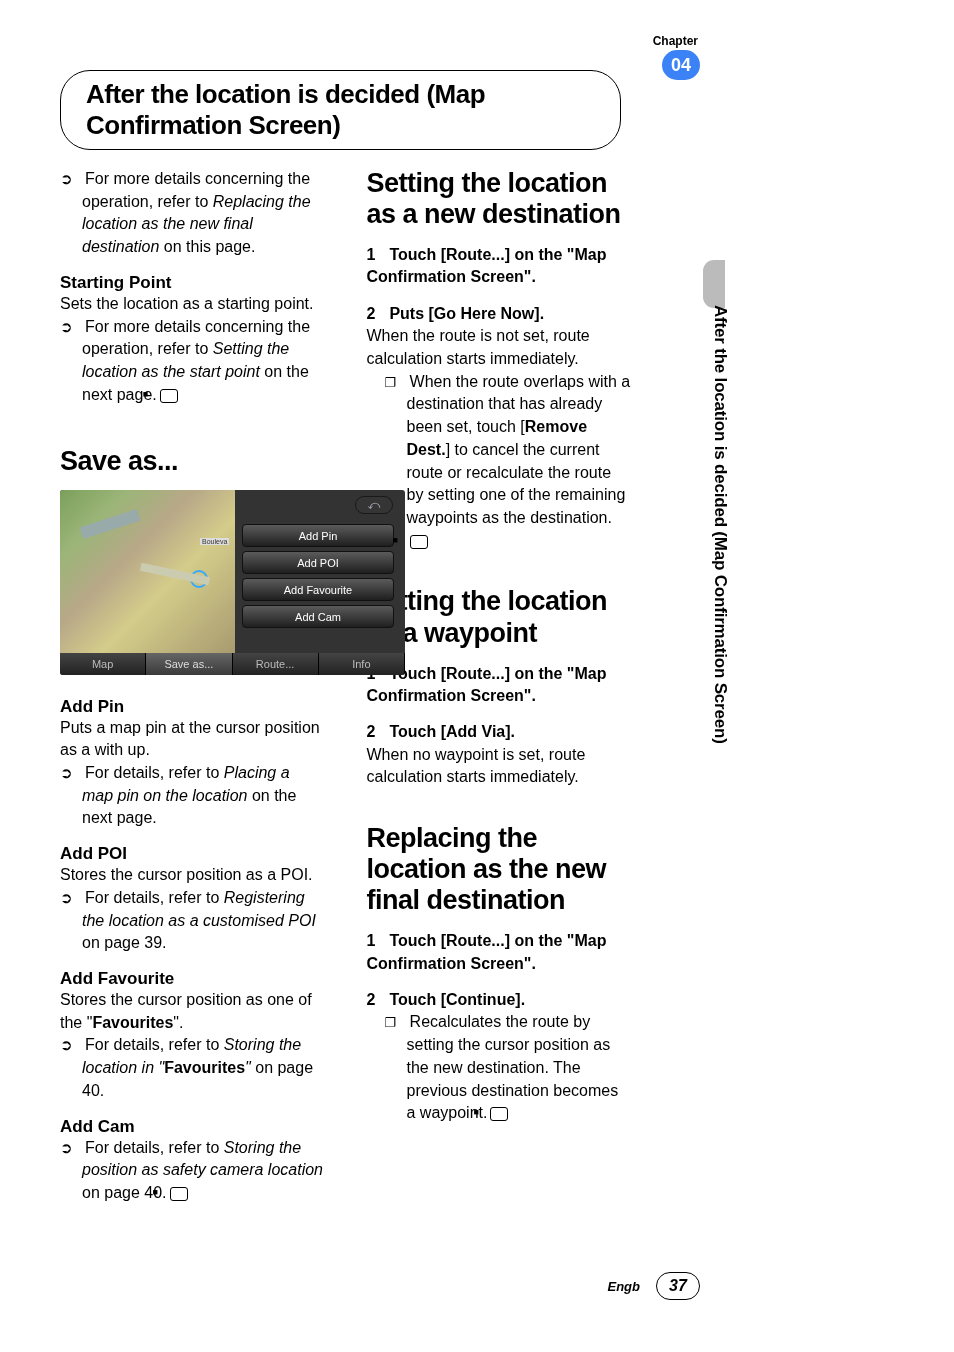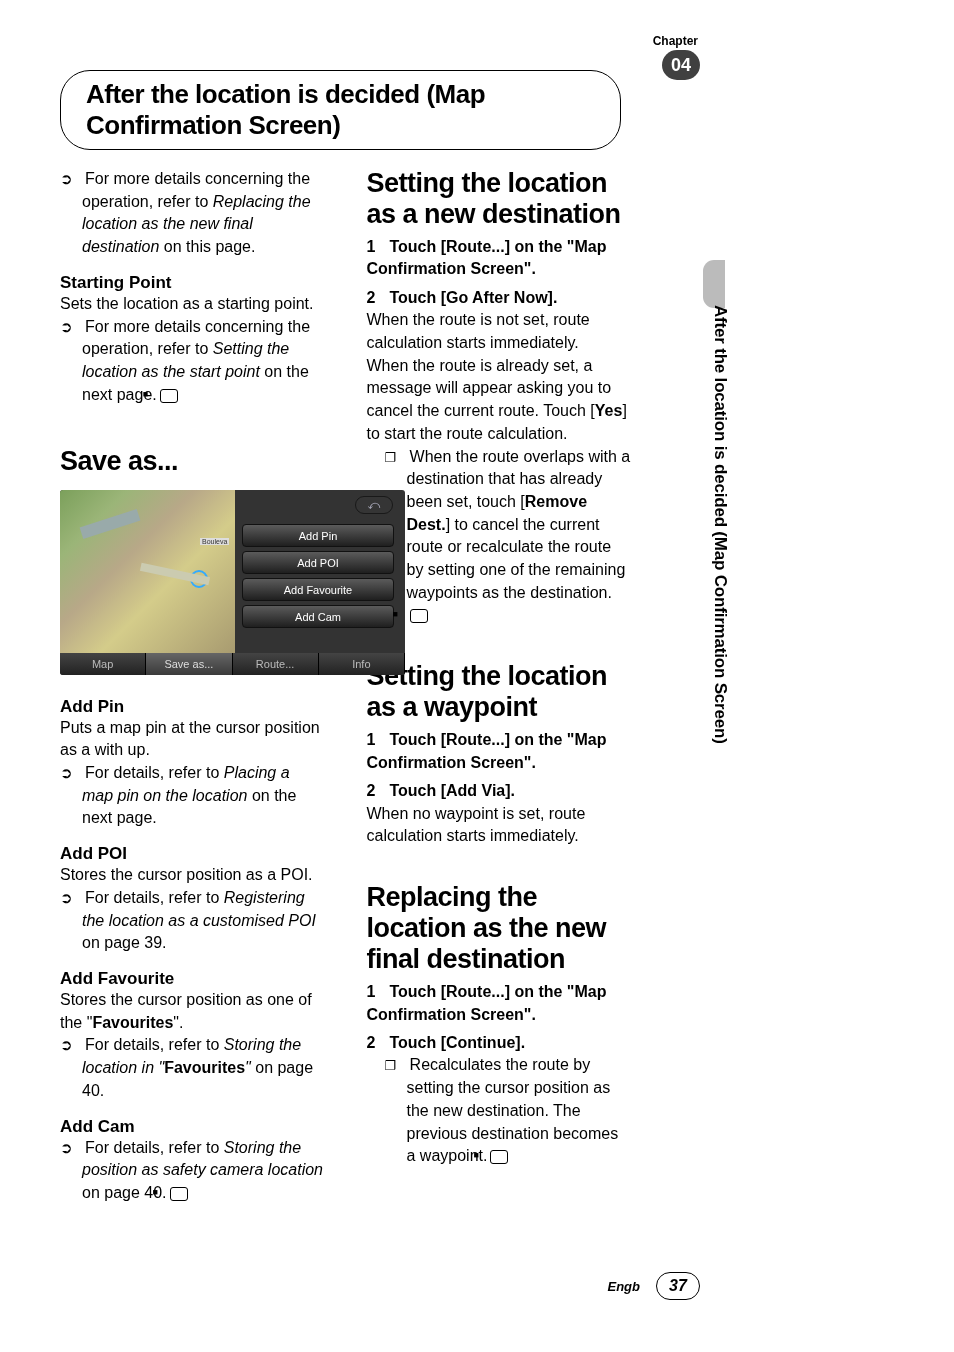--- a/index.html
+++ b/index.html
@@ -1,19 +1,19 @@
 <!DOCTYPE html>
 <html><head>
   <meta charset="utf-8">
   <style>
     * { margin: 0; padding: 0; box-sizing: border-box; }
     html, body { width: 954px; height: 1352px; font-family: Arial, Helvetica, sans-serif; background: #fff; color: #000; position: relative; }
     .page { width: 760px; height: 1352px; padding: 40px 84px 40px 60px; position: relative; }
     .chapter-label { position: absolute; right: 62px; top: 34px; font-size: 12px; font-weight: bold; }
-    .chapter-badge { position: absolute; right: 60px; top: 50px; width: 38px; height: 30px; background: #404040; border-radius: 15px; color: #fff; display: flex; align-items: center; justify-content: center; font-weight: bold; font-size: 18px; }
+    .chapter-badge { position: absolute; right: 60px; top: 50px; width: 38px; height: 30px; background: #3b82f6; border-radius: 15px; color: #fff; display: flex; align-items: center; justify-content: center; font-weight: bold; font-size: 18px; }
     .page-title-box { border: 1.5px solid #000; border-radius: 30px; padding: 8px 25px; margin-top: 30px; margin-right: 55px; }
     .page-title { font-size: 26px; font-weight: 800; letter-spacing: -0.5px; }
     .side-tab { position: absolute; right: 35px; top: 260px; width: 22px; height: 48px; background: #bbb; border-radius: 11px 0 0 11px; }
     .side-title { position: absolute; right: 30px; top: 305px; writing-mode: vertical-rl; font-weight: bold; font-size: 17px; letter-spacing: -0.2px; }
     .columns { display: flex; gap: 42px; margin-top: 18px; }
     .col { flex: 1; min-width: 0; }
     .col-left { padding-right: 0; }
     .col-right { padding-left: 0; margin-right: 45px; }
     .body-text { font-size: 16px; line-height: 1.42; }
     .arrow-bullet::before { content: "➲"; margin-right: 8px; font-size: 15px; }
@@ -31,21 +31,21 @@
     .map-cursor { position:absolute; left:130px; top:80px; width:18px; height:18px; border:2px solid #3af; border-radius:50%; }
     .map-back { position:absolute; right:12px; top:6px; width:38px; height:18px; background:#353535; border:1px solid #191919; border-radius:9px; color:#aab; font-size:12px; text-align:center; line-height:16px; }
     .right-menu { position:absolute; left:176px; top:30px; width:164px; }
     .menu-btn { height:23px; margin:4px 6px; background: linear-gradient(#5b5b5b,#1f1f1f); border:1px solid #111; border-radius:4px; color:#fff; font-size:11px; text-align:center; line-height:23px; font-family: Arial; }
     .bottom-tabs { position:absolute; left:0; bottom:0; width:100%; height:22px; display:flex; }
     .tab { flex:1; border-right:1px solid #000; background: linear-gradient(#444,#222); color:#bbb; font-size:11px; text-align:center; line-height:22px; }
     .tab.sel { background: linear-gradient(#666,#3a3a3a); color:#ddd; }
     .square-bullet::before { content:"❐"; margin-right: 9px; font-size:13px; }
     .square-bullet { padding-left: 40px; text-indent:-22px; }
     .step-num { font-weight: bold; margin-right: 14px; }
-    .step { font-size: 16px; font-weight: bold; margin-top: 6px; line-height:1.4; }
+    .step { font-size: 16px; font-weight: bold; margin-top: 14px; line-height:1.4; }
     .footer { position:absolute; bottom:52px; right:60px; display:flex; align-items:center; gap:16px;font-style:italic; }
     .engb { font-size:13px; font-weight:bold; }
     .page-num-circle { width:44px; height:28px; border:1.5px solid #000; border-radius:14px; display:flex; align-items:center; justify-content:center; font-size:16px; font-weight:bold; }
     .bouleva { position:absolute; left:140px; top:48px; font-size:7px; color:#333; background:#ddd; padding:0 2px; }
   </style>
 </head>
 <body>
 
 <div class="page">
 
@@ -116,25 +116,22 @@
 
       <p class="h3">Add Cam</p>
       <p class="body-text arrow-bullet">
         <span>For details, refer to </span><span class="italic">Storing the position as safety camera location</span><span> on page 40.</span><span class="end-icon"></span>
       </p>
     </div>
 
     <div class="col col-right">
       <p class="h2" style="margin-top:0">Setting the location as a new destination</p>
       <p class="step"><span class="step-num">1</span><span>Touch [Route...] on the "Map Confirmation Screen".</span></p>
-      <p class="step"><span class="step-num">2</span><span>Touch [Go After Now].</span></p>
+      <p class="step"><span class="step-num">2</span><span>Puts [Go Here Now].</span></p>
       <p class="body-text">When the route is not set, route calculation starts immediately.</p>
-      <p class="body-text">
-        <span>When the route is already set, a message will appear asking you to cancel the current route. Touch [</span><span class="bold">Yes</span><span>] to start the route calculation.</span>
-      </p>
       <p class="body-text square-bullet">
         <span>When the route overlaps with a destination that has already been set, touch [</span><span class="bold">Remove Dest.</span><span>] to cancel the current route or recalculate the route by setting one of the remaining waypoints as the destination.</span><span class="end-icon"></span>
       </p>
 
       <p class="h2" style="margin-top:34px">Setting the location as a waypoint</p>
       <p class="step"><span class="step-num">1</span><span>Touch [Route...] on the "Map Confirmation Screen".</span></p>
       <p class="step"><span class="step-num">2</span><span>Touch [Add Via].</span></p>
       <p class="body-text">When no waypoint is set, route calculation starts immediately.</p>
 
       <p class="h2" style="margin-top:34px">Replacing the location as the new final destination</p>

